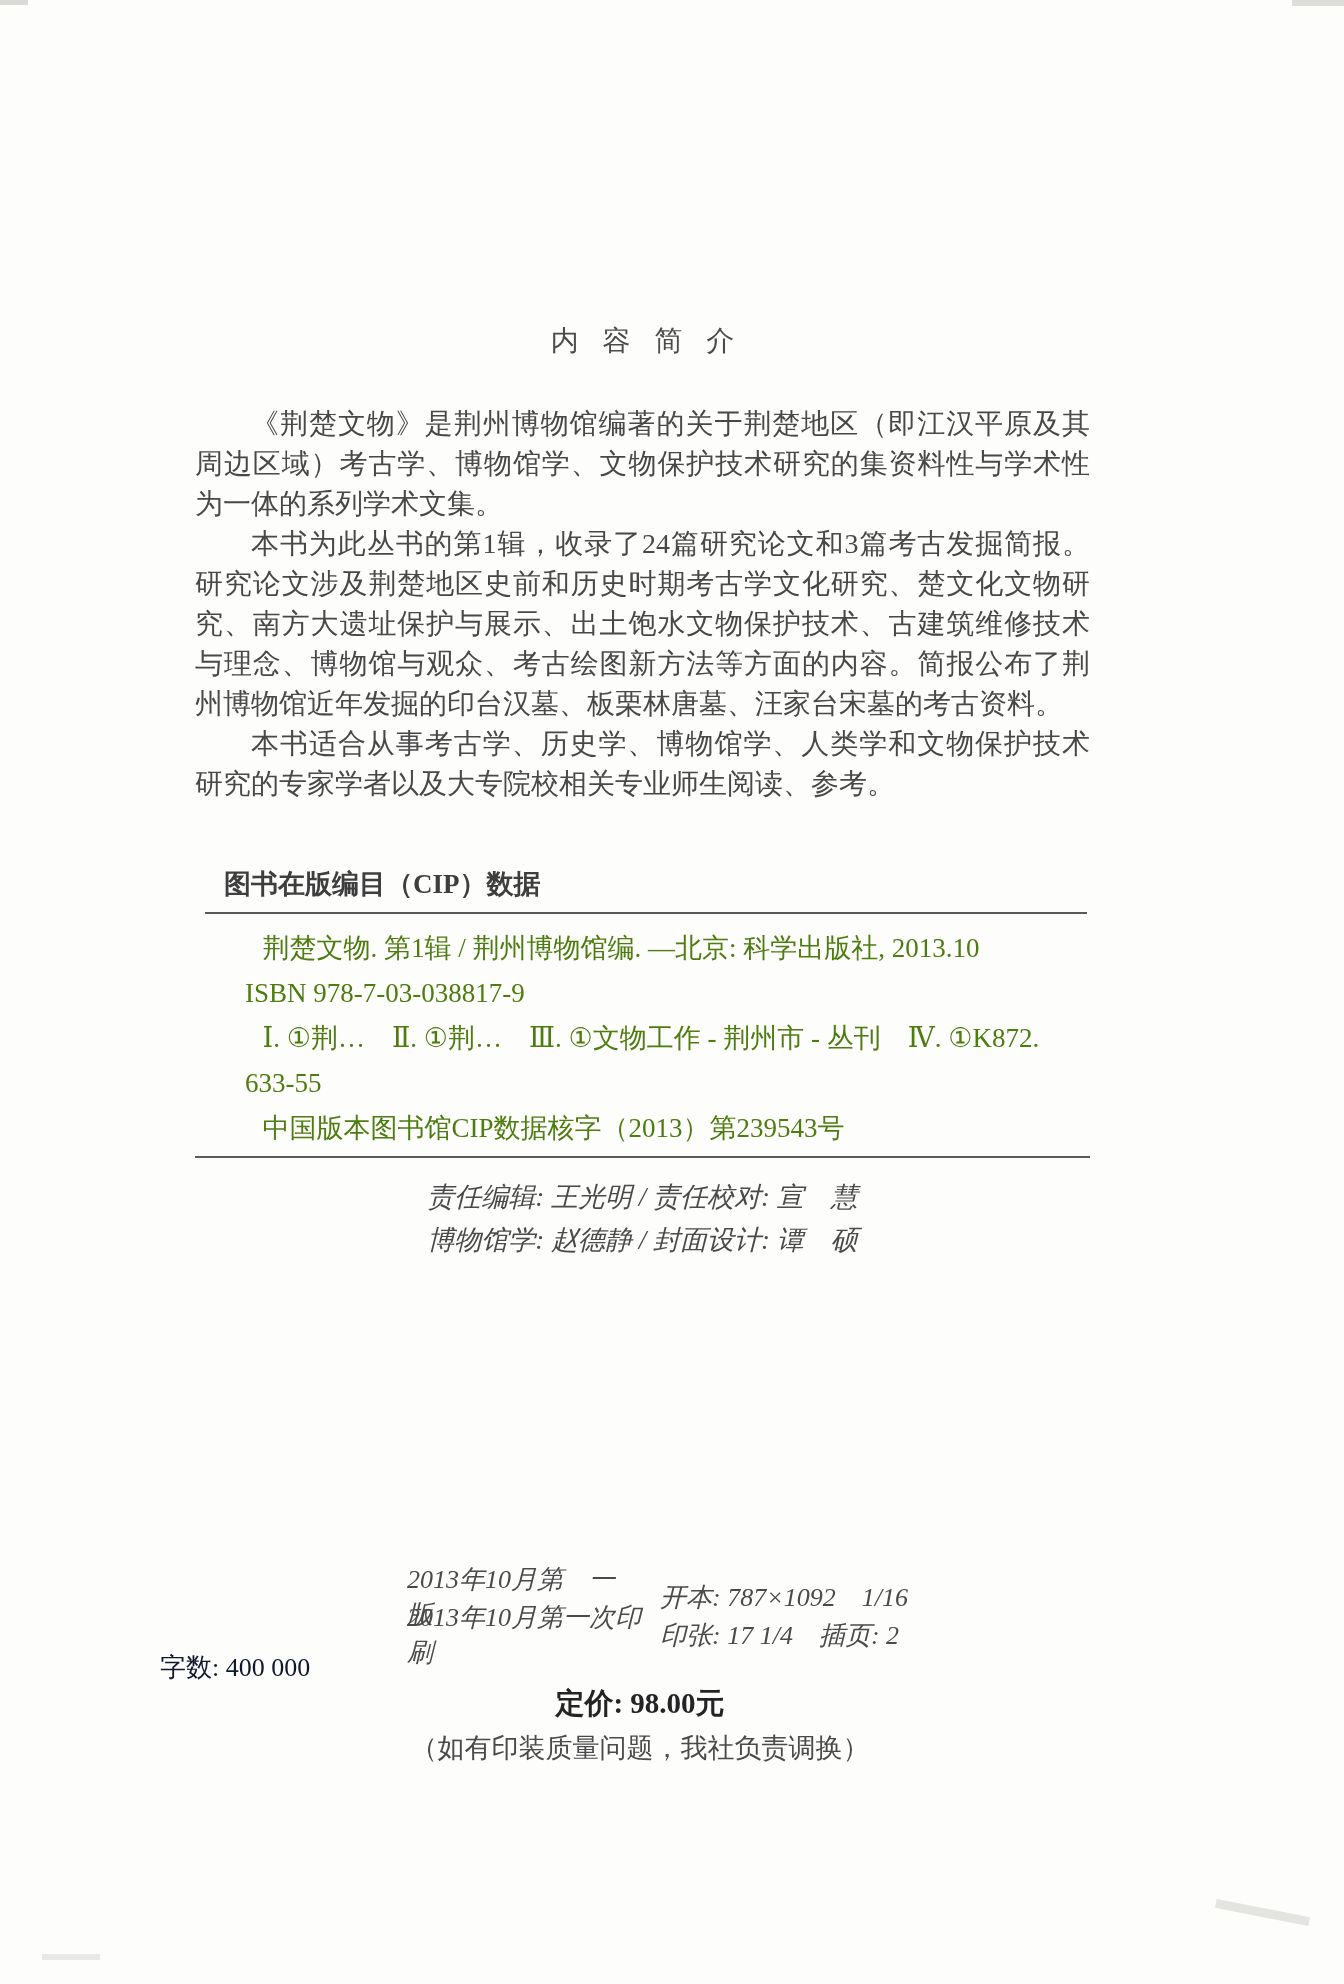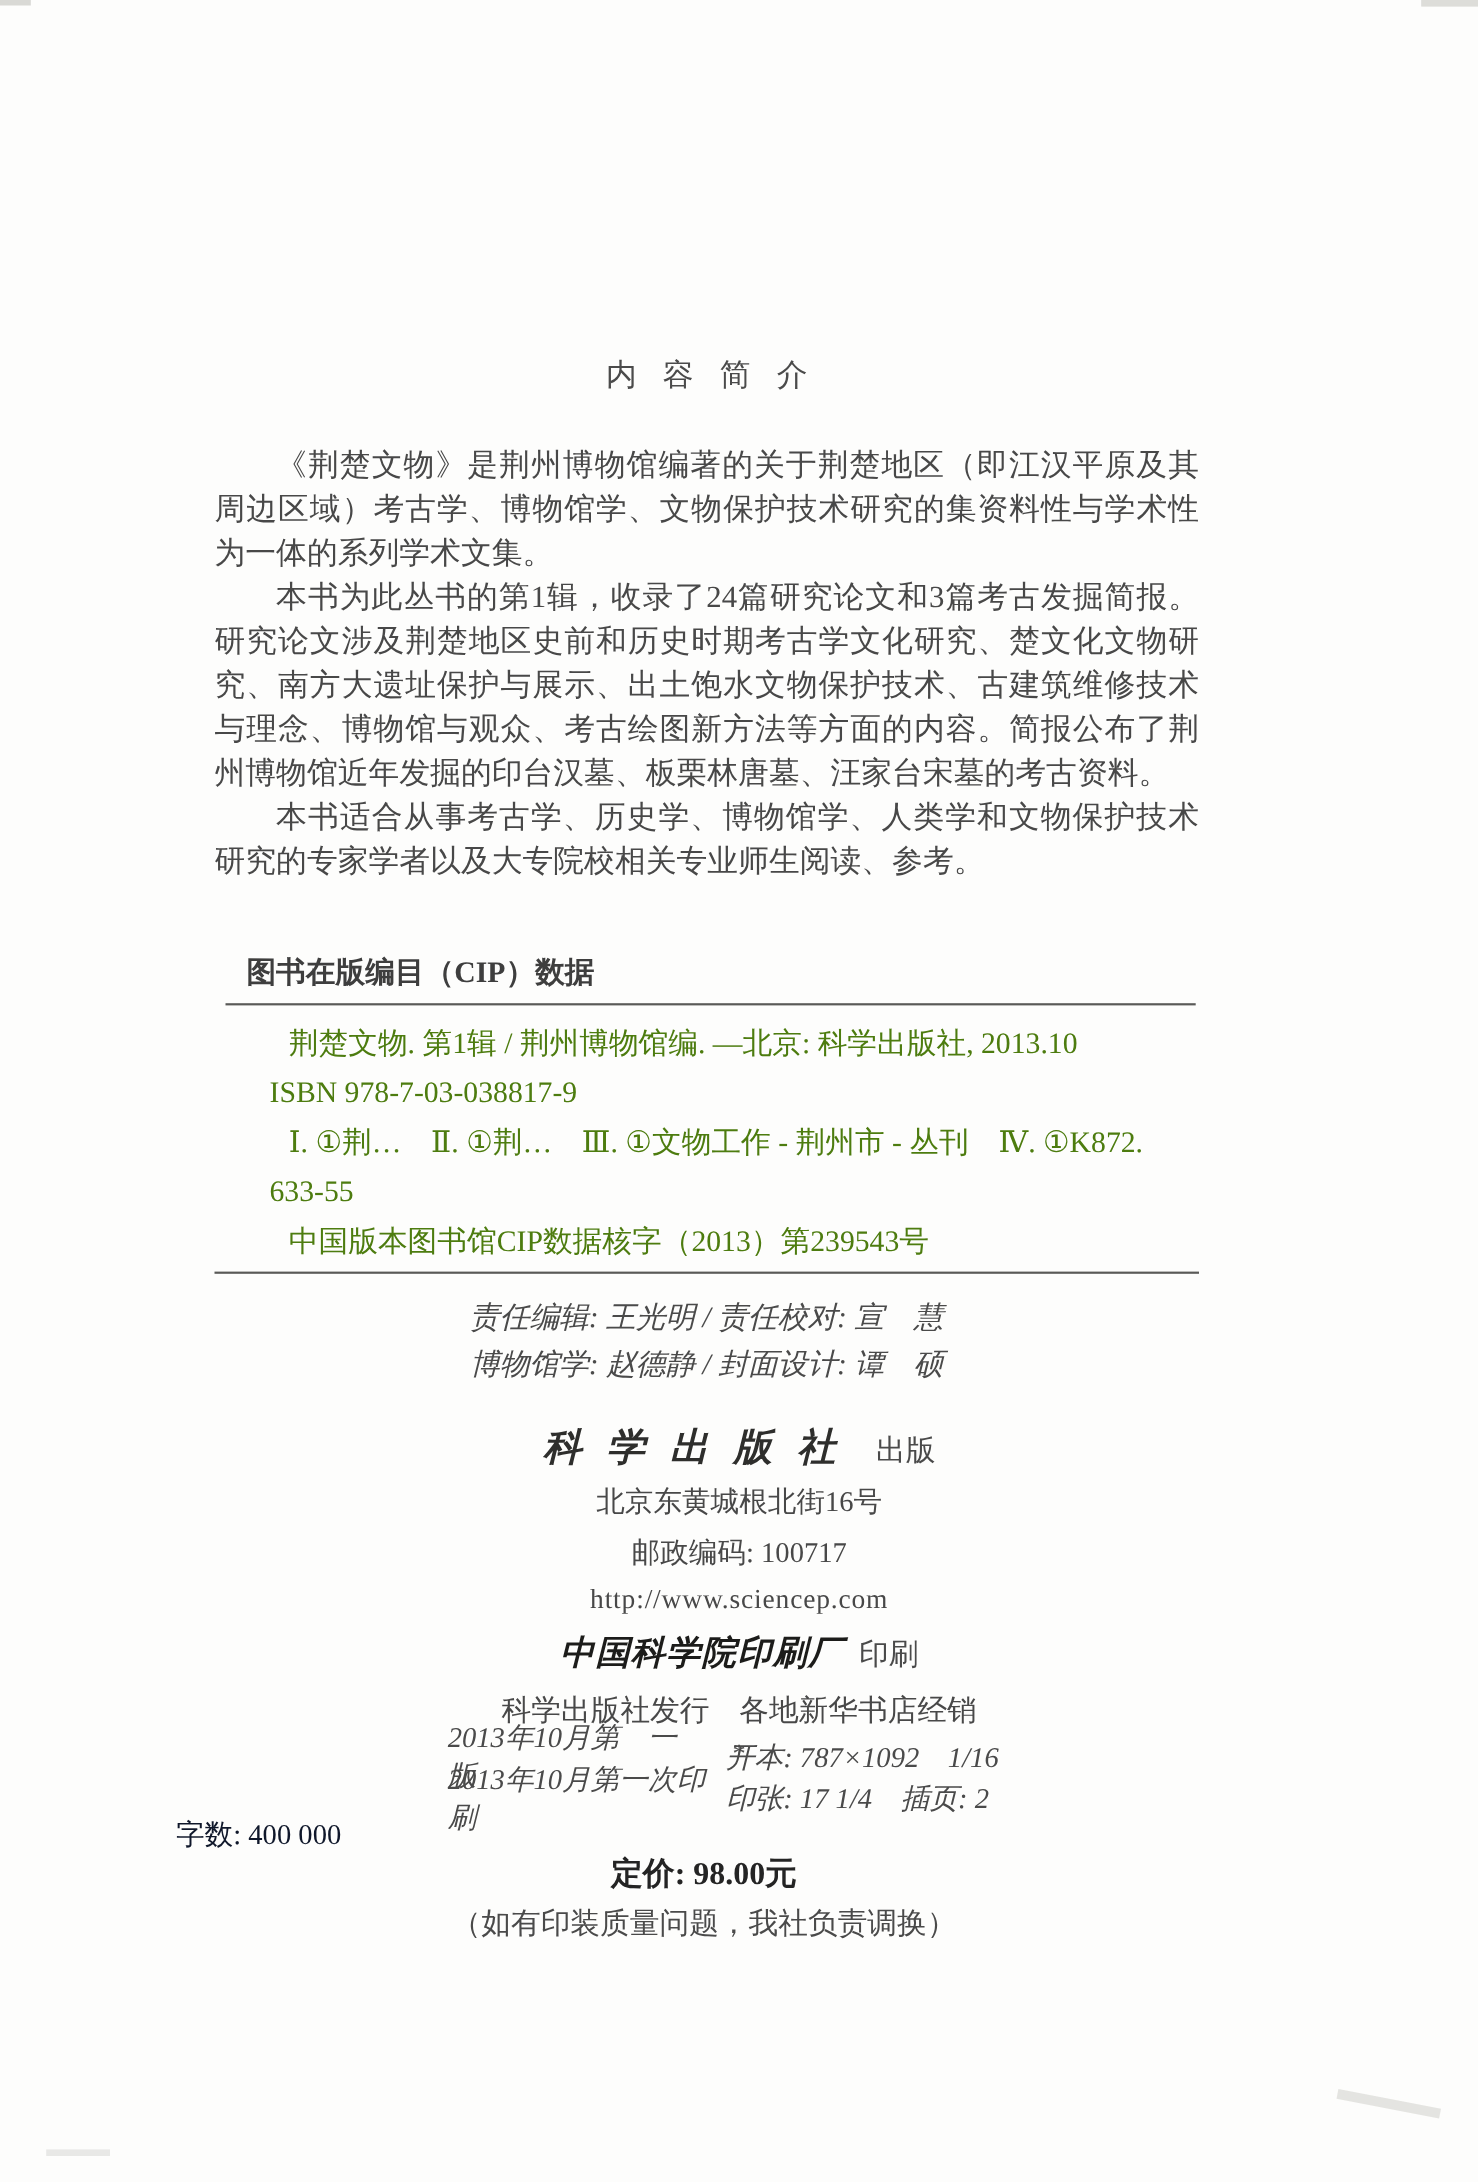--- a/index.html
+++ b/index.html
@@ -154,33 +154,20 @@
     <div>633-55</div>
     <div class="cip-indent">中国版本图书馆CIP数据核字（2013）第239543号</div>
   </div>
   <div class="rule rule-bottom"></div>
 
   <div class="credits">
     <div>责任编辑: 王光明 / 责任校对: 宣　慧</div>
     <div>博物馆学: 赵德静 / 封面设计: 谭　硕</div>
   </div>
 
-  <div class="publisher">
-    <div class="pub-logo-line">
-      <span class="calligraphy">科学出版社</span><span class="pub-role">出版</span>
-    </div>
-    <div class="pub-address">北京东黄城根北街16号</div>
-    <div class="pub-postcode">邮政编码: 100717</div>
-    <div class="pub-website">http://www.sciencep.com</div>
-    <div class="printer-line">
-      <span class="calligraphy-heavy">中国科学院印刷厂</span><span class="pub-role">印刷</span>
-    </div>
-    <div class="pub-distribution">科学出版社发行　各地新华书店经销</div>
-    <div class="pub-separator">*</div>
-  </div>
 
   <div class="edition">
     <div class="edition-row">
       <div class="edition-left">2013年10月第　一　版</div>
       <div class="edition-right">开本: 787×1092　1/16</div>
     </div>
     <div class="edition-row">
       <div class="edition-left">2013年10月第一次印刷</div>
       <div class="edition-right">印张: 17 1/4　插页: 2</div>
     </div>

